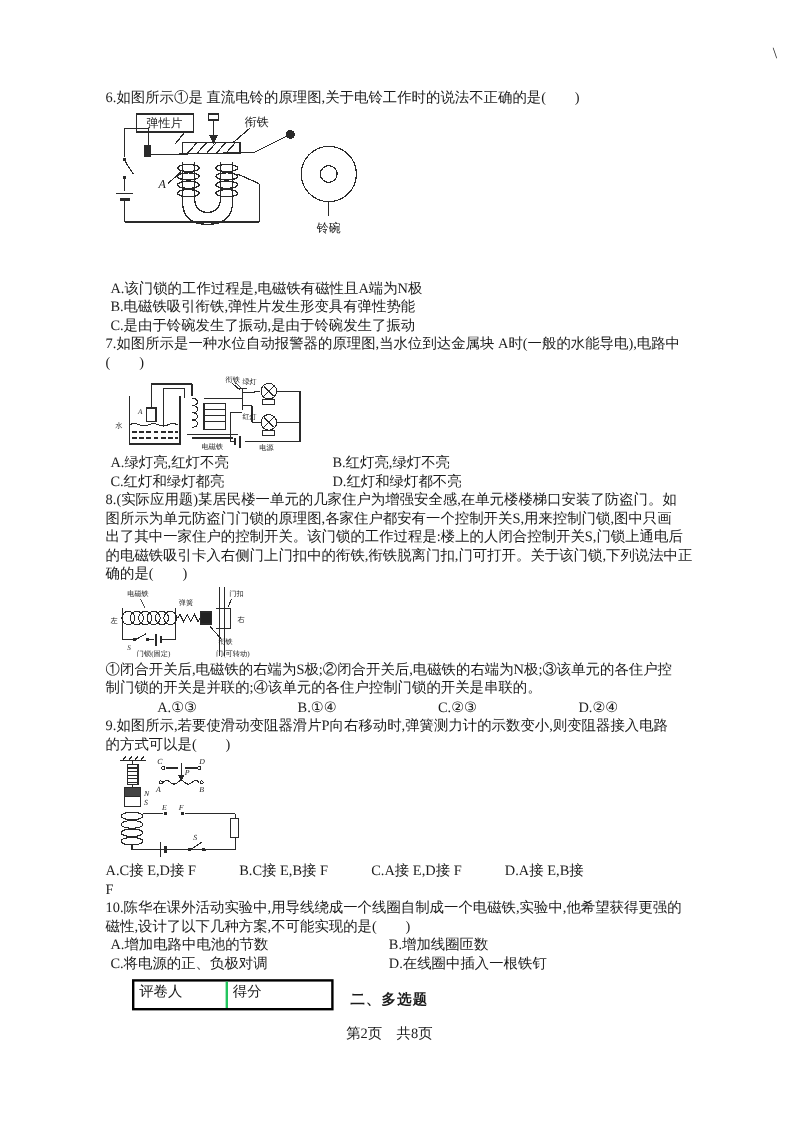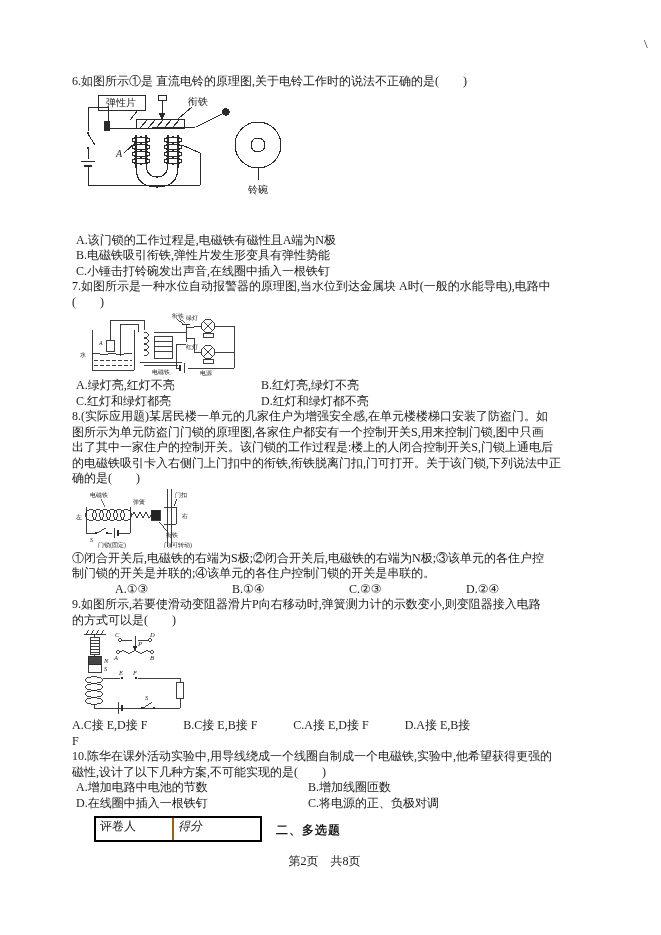--- a/index.html
+++ b/index.html
@@ -1,38 +1,38 @@
 <!DOCTYPE html>
 <html><head>
 <meta charset="utf-8">
 <style>
   html,body{margin:0;padding:0;background:#e8e8e8;}
   .page{
     position:relative;width:661px;height:935px;background:#ffffff;
     font-family:"Liberation Serif","DejaVu Serif",serif;
     color:#1b1b1b;font-size:12px;overflow:hidden;margin:0 auto;
   }
-  .content{position:absolute;left:72px;top:74px;width:515px;}
+  .content{position:absolute;left:88px;top:74px;width:515px;}
   p{margin:0;line-height:15.5px;white-space:pre-wrap;}
   .stem{}
   .opts-col p{padding-left:4px;}
   .opt-grid{display:grid;padding-left:4px;}
   .opt-grid.two-col-q7{grid-template-columns:185px auto;}
   .opt-grid.two-col-q10{grid-template-columns:232px auto;}
   .opt-row{display:flex;padding-left:4px;line-height:15.5px;}
   .opt-row span{display:inline-block;min-width:78px;margin-left:39px;}
   .diagram{display:block;}
   .d6{margin:3px 0 22px 6px;}
   .d7{margin:2px 0 2px 8px;}
   .d8{margin:2px 0 2px 4px;}
   .d9{margin:2px 0 2px 4px;}
-  .grader-row{display:flex;align-items:center;margin-top:5px;padding-left:22px;}
+  .grader-row{display:flex;align-items:flex-end;margin-top:5px;padding-left:22px;}
   .grader-box{display:flex;border:2px solid #000;height:22px;}
   .grader-cell{width:68px;padding:1px 4px;line-height:14px;}
-  .grader-cell+.grader-cell{border-left:2px solid #a16207;width:78px;font-style:italic;}
+  .grader-cell+.grader-cell{border-left:2px solid #22c55e;width:78px;}
   .section-title{margin-left:14px;font-weight:bold;padding-top:2px;letter-spacing:1px;}
   .footer{position:absolute;left:0;right:12px;top:853px;text-align:center;}
   .corner-mark{position:absolute;left:644px;top:36px;font-size:13px;}
   svg{shape-rendering:crispEdges;}
   svg text{shape-rendering:auto;}
   .svg-label{font-family:"Liberation Serif","DejaVu Serif",serif;fill:#1b1b1b;}
   .it{font-style:italic;}
 </style>
 </head>
 <body>
@@ -101,21 +101,21 @@
         </g>
         <text class="svg-label" x="43" y="13" font-size="10" text-anchor="middle">弹性片</text>
         <text class="svg-label" x="110" y="12" font-size="10">衔铁</text>
         <text class="svg-label it" x="38" y="64" font-size="10">A</text>
         <text class="svg-label" x="180" y="100" font-size="10" text-anchor="middle">铃碗</text>
       </svg>
 
       <div class="opts-col">
         <p>A.该门锁的工作过程是,电磁铁有磁性且A端为N极</p>
         <p>B.电磁铁吸引衔铁,弹性片发生形变具有弹性势能</p>
-        <p>C.小锤击打铃碗发出声音,在线圈中插入一根铁钉</p>
+        <p>C.是由于铃碗发生了振动,是由于铃碗发生了振动</p>
       </div>
     </section>
 
     <section>
       <p class="stem">7.如图所示是一种水位自动报警器的原理图,当水位到达金属块 A时(一般的水能导电),电路中
 (　　)</p>
 
       <svg class="diagram d7" width="178" height="64" viewBox="0 0 178 64">
         <g fill="none" stroke="#2a2a2a" stroke-width="0.9">
           <path d="M12,18 L12,58 L54,58 L54,18"></path>
@@ -317,22 +317,22 @@
       <p>A.C接 E,D接 F　　　B.C接 E,B接 F　　　C.A接 E,D接 F　　　D.A接 E,B接
 F</p>
     </section>
 
     <section>
       <p class="stem">10.陈华在课外活动实验中,用导线绕成一个线圈自制成一个电磁铁,实验中,他希望获得更强的
 磁性,设计了以下几种方案,不可能实现的是(　　)</p>
       <div class="opt-grid two-col-q10">
         <p>A.增加电路中电池的节数</p>
         <p>B.增加线圈匝数</p>
+        <p>C.将电源的正、负极对调</p>
         <p>D.在线圈中插入一根铁钉</p>
-        <p>C.将电源的正、负极对调</p>
       </div>
     </section>
 
     <div class="grader-row">
       <div class="grader-box">
         <div class="grader-cell">评卷人</div>
         <div class="grader-cell">得分</div>
       </div>
       <div class="section-title">二、多选题</div>
     </div>

